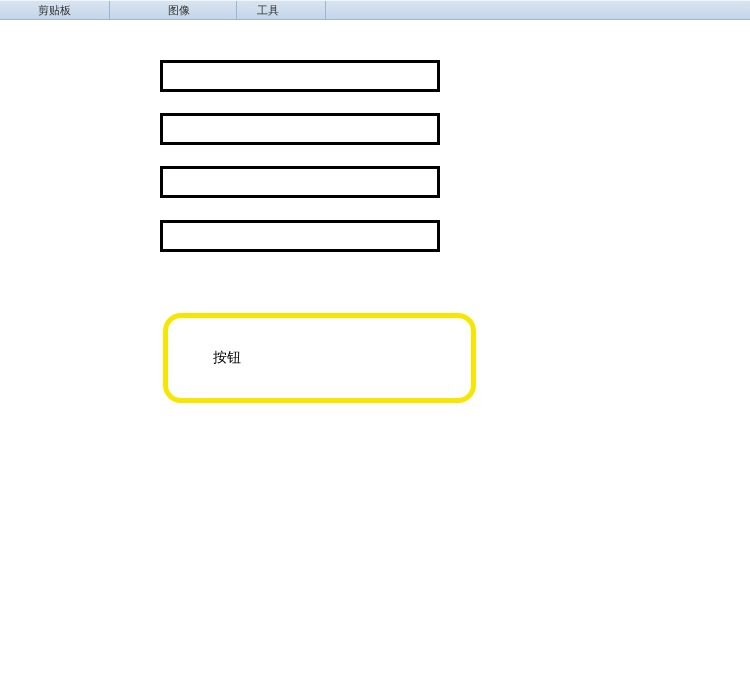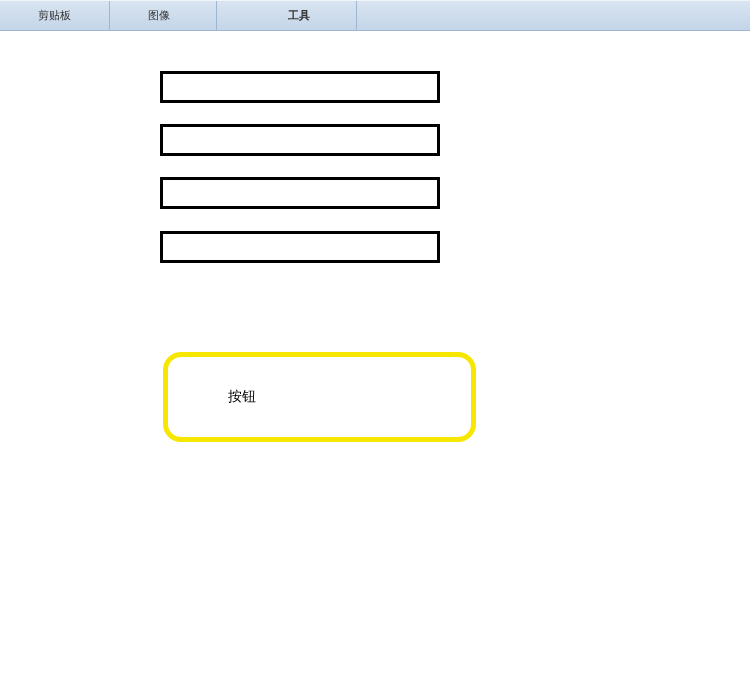--- a/index.html
+++ b/index.html
@@ -9,43 +9,43 @@
     }
     body {
       font-family: "Microsoft YaHei", sans-serif;
       background: #ffffff;
       width: 750px;
       height: 676px;
       overflow: hidden;
     }
     .ribbon-bar {
       width: 100%;
-      height: 31px;
+      height: 20px;
       background: linear-gradient(to bottom, #d9e4f1, #c4d5e8);
       border-top: 1px solid #f0f5fa;
       border-bottom: 1px solid #9fb6d0;
       display: flex;
       align-items: center;
       font-size: 11px;
       color: #333;
       position: relative;
     }
     .ribbon-group {
       position: absolute;
       top: 0;
       height: 100%;
       display: flex;
       align-items: center;
       justify-content: center;
       border-right: 1px solid #9fb6d0;
       padding: 0 8px;
     }
     .group-clipboard { left: 0; width: 110px; }
-    .group-image { left: 102px; width: 115px; text-align: right; }
-    .group-tools { left: 242px; width: 115px; font-weight: bold; }
+    .group-image { left: 122px; width: 115px; text-align: right; }
+    .group-tools { left: 211px; width: 115px; }
     .group-shapes { left: 340px; width: 300px; }
     .ribbon-group-label {
       font-size: 11px;
       color: #333;
     }
     .canvas-area {
       position: relative;
       width: 100%;
       height: calc(100% - 15px);
       background: #ffffff;
@@ -65,22 +65,21 @@
       position: absolute;
       left: 163px;
       top: 293px;
       width: 313px;
       height: 90px;
       border: 5px solid #f7e600;
       border-radius: 18px;
       background: #ffffff;
       display: flex;
       align-items: center;
-      padding-left: 60px;
-      margin-top: 28px;
+      padding-left: 45px;
     }
     .button-label {
       font-size: 14px;
       color: #000000;
     }
   </style>
 </head>
 <body>
 
 <div class="ribbon-bar">

